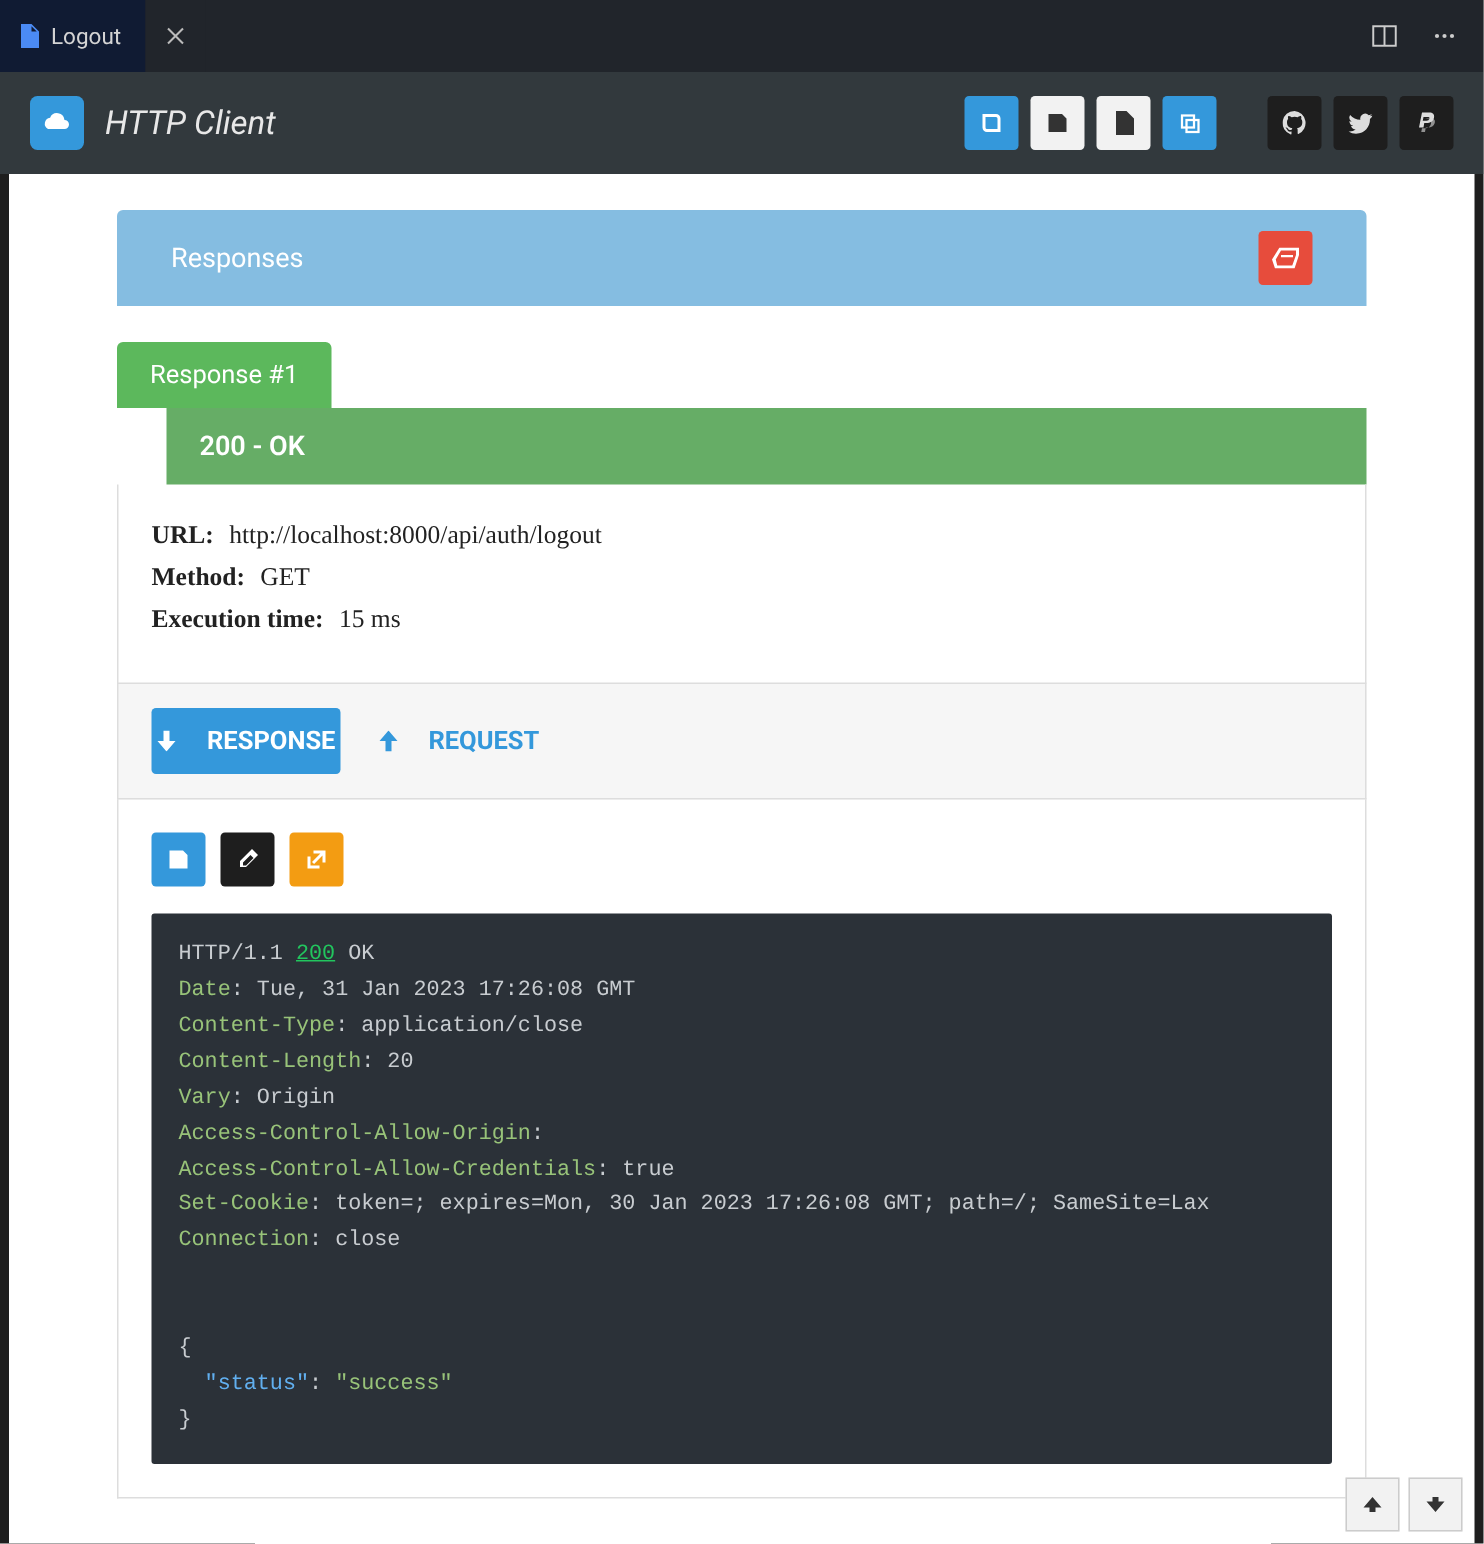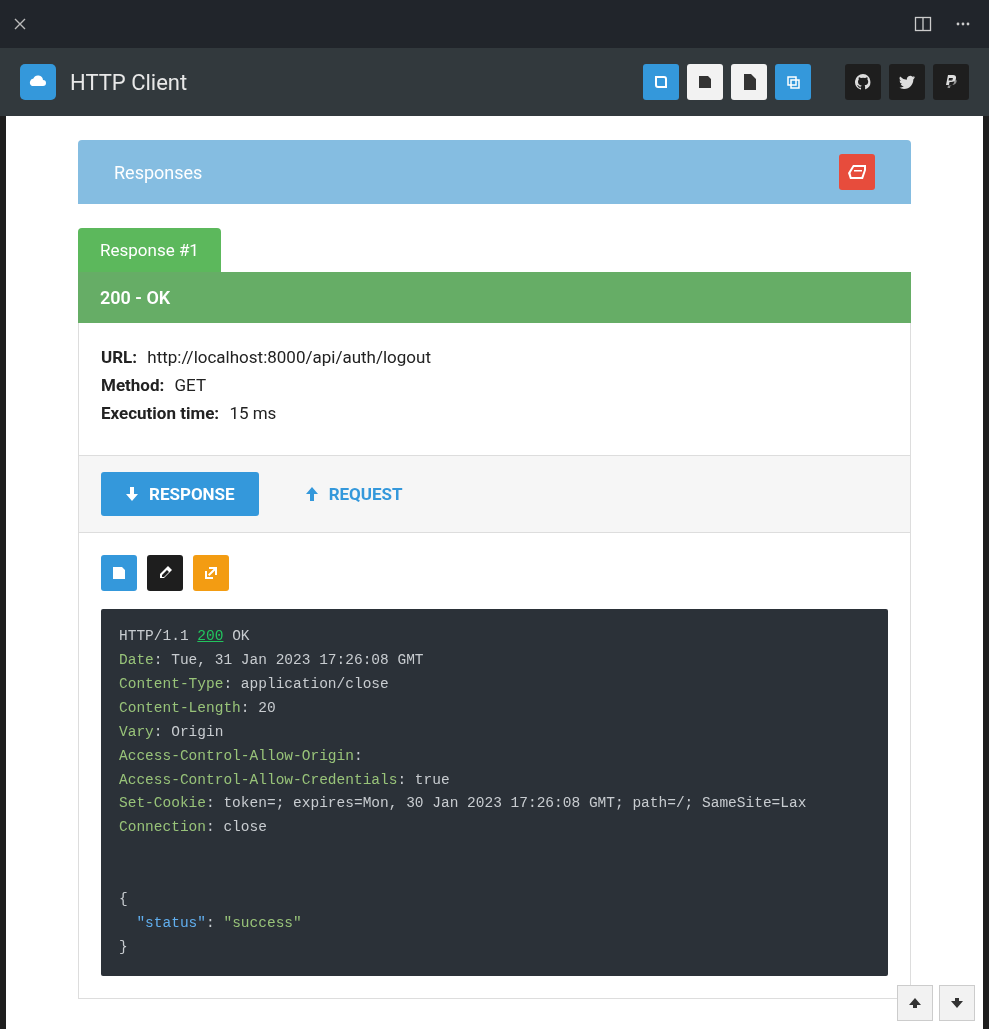--- a/index.html
+++ b/index.html
@@ -56,20 +56,21 @@
   }
 
   
   .app-header {
     height: 68px;
     background: #32393d;
     display: flex;
     align-items: center;
     padding: 0 20px;
     justify-content: space-between;
+    font-style: italic;
   }
   .app-header-left { display: flex; align-items: center; gap: 14px; }
   .logo {
     width: 36px; height: 36px;
     background: #3498db;
     border-radius: 5px;
     display: flex; align-items: center; justify-content: center;
     color: #fff;
   }
   .app-title { color: #e8e8e8; font-size: 22px; font-weight: 400; }
@@ -130,47 +131,48 @@
     border-radius: 4px 4px 0 0;
   }
 
   
   .status-bar {
     background: #66ad66;
     color: #fff;
     padding: 15px 22px;
     font-size: 18px;
     font-weight: 600;
+    margin-left: 33px;
   }
 
   
   .summary {
     border: 1px solid #ddd;
     border-top: none;
     padding: 24px 22px;
     color: #222;
     font-size: 17px;
   }
-  .summary-row { margin-bottom: 8px; }
+  .summary-row { margin-bottom: 8px; font-family: Liberation Serif, serif; }
   .summary-row b { font-weight: 700; margin-right: 6px; }
 
   
   .subtabs-wrap {
     border: 1px solid #ddd;
     border-top: none;
     background: #f6f6f6;
     padding: 16px 22px;
     display: flex;
     align-items: center;
     gap: 22px;
   }
   .subtab {
-    display: flex; align-items: center; gap: 10px;
+    display: flex; align-items: center; gap: 20px;
     font-size: 17px; font-weight: 700;
-    padding: 12px 24px;
+    padding: 12px 3px;
     border-radius: 3px;
     cursor: pointer;
   }
   .subtab.active { background: #3498db; color: #fff; }
   .subtab.inactive { color: #3498db; background: transparent; }
 
   
   .code-section {
     border: 1px solid #ddd;
     border-top: none;
@@ -225,20 +227,28 @@
     cursor: pointer;
   }
 
   svg { display: block; }
 </style>
 </head>
 <body>
 
 <div class="titlebar">
   <div class="titlebar-left">
+    <div class="tab">
+      <span class="file-icon">
+        <svg width="14" height="16" viewBox="0 0 14 16">
+            <path fill="currentColor" d="M2 0h7l5 5v11H2V0zm7 1.5V5h3.5L9 1.5z"></path>
+          </svg>
+      </span>
+      <span>Logout</span>
+    </div>
     <div class="tab-close">
       <svg width="12" height="12" viewBox="0 0 12 12">
           <path stroke="currentColor" stroke-width="1.4" d="M1 1l10 10M11 1L1 11"></path>
         </svg>
     </div>
   </div>
   <div class="titlebar-right">
     <span class="split-icon">
       <svg width="18" height="18" viewBox="0 0 18 18">
           <rect x="1.5" y="2.5" width="15" height="13" fill="none" stroke="currentColor" stroke-width="1.3"></rect>

